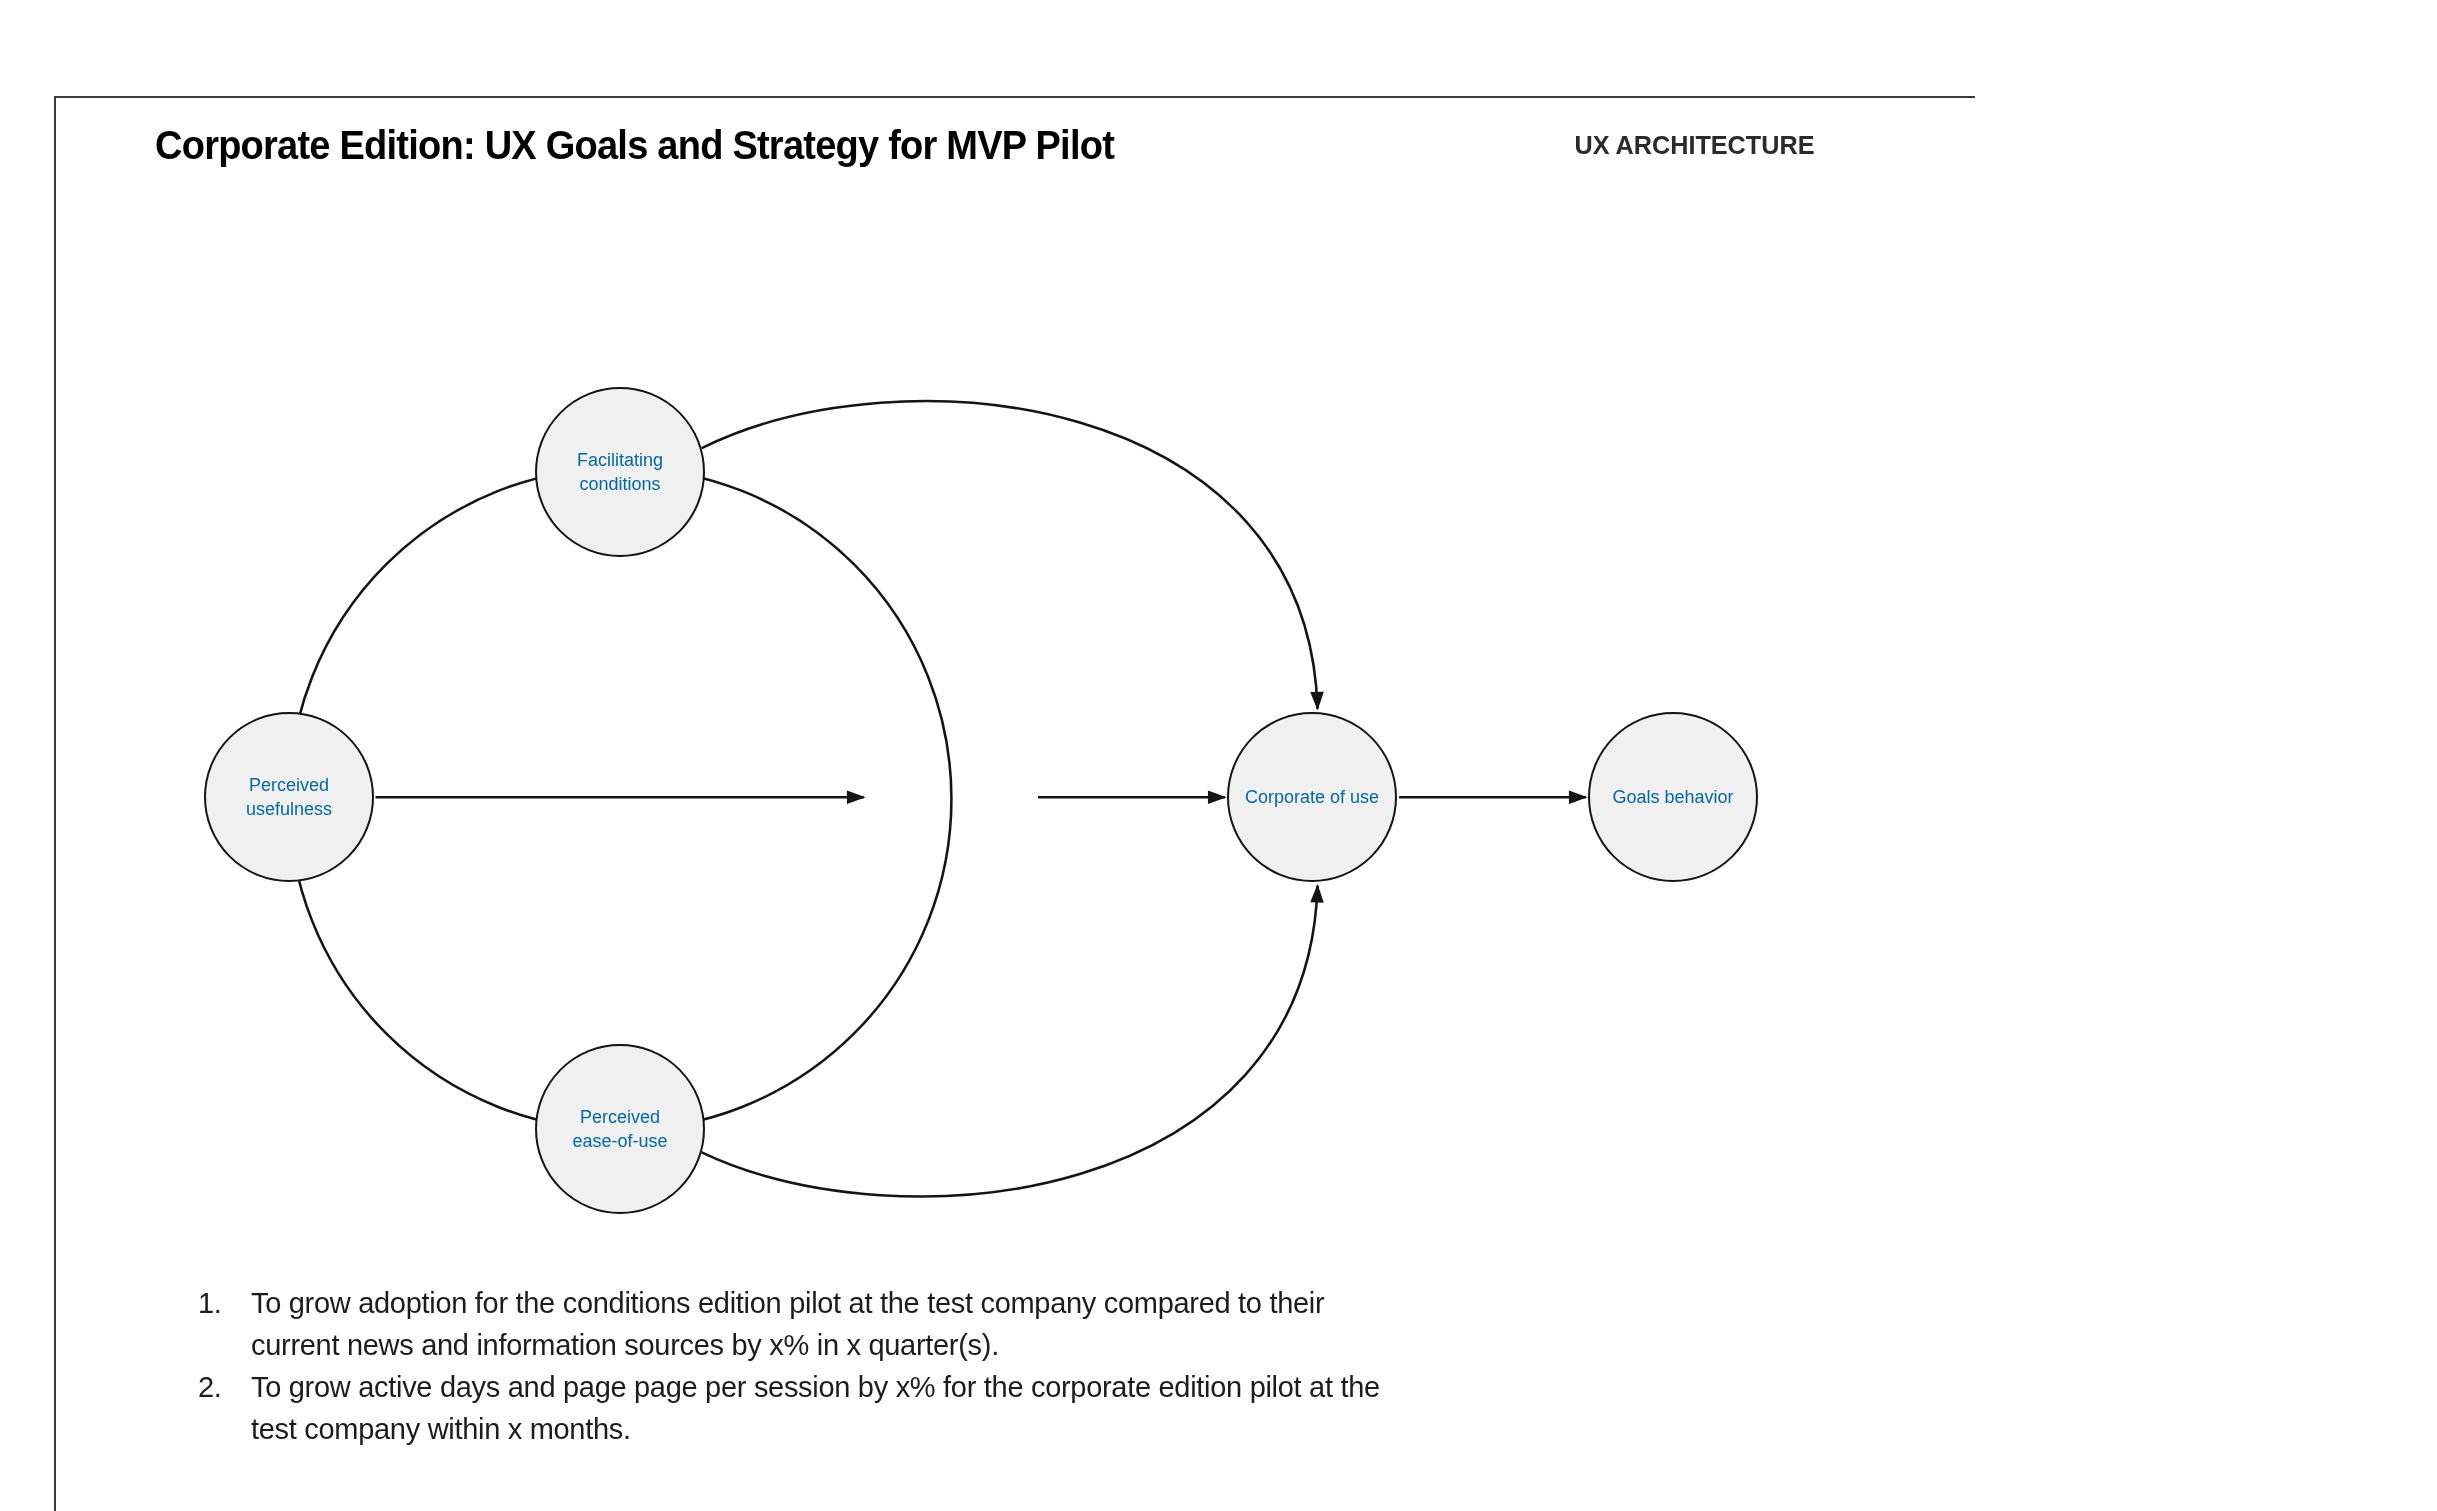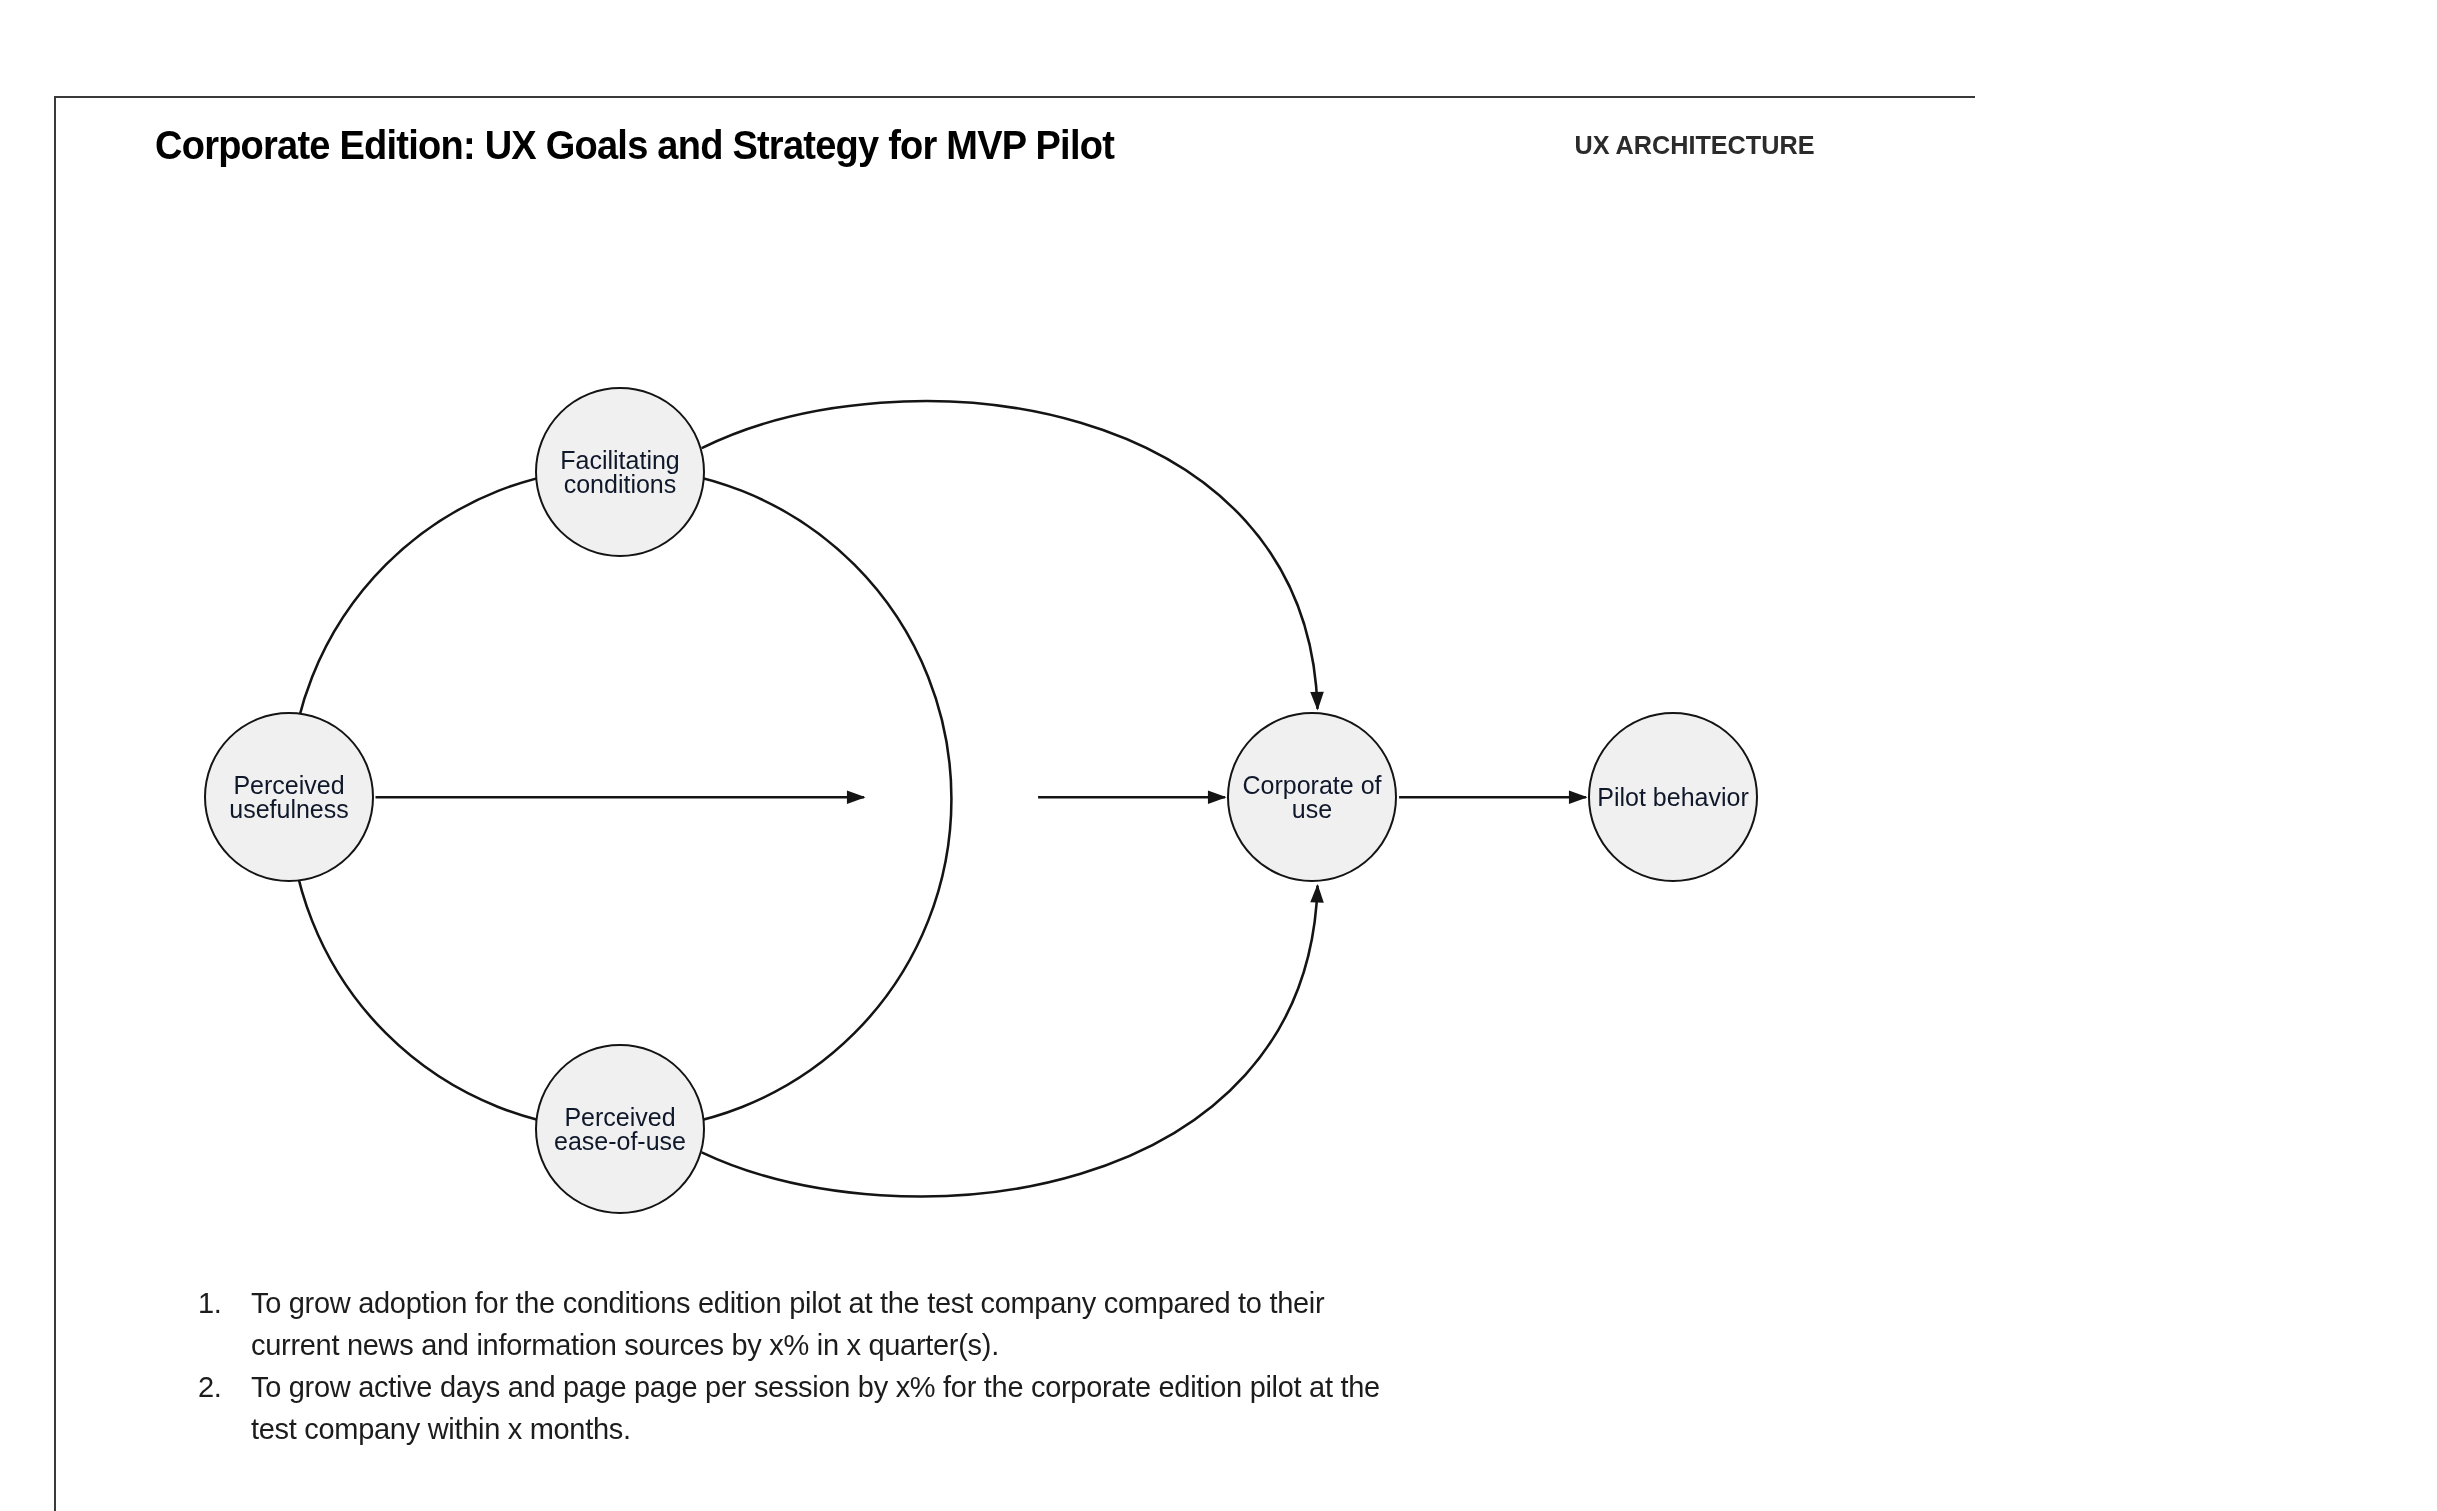--- a/index.html
+++ b/index.html
@@ -66,23 +66,23 @@
     border-radius: 50%;
     background: #f0f0f0;
     display: flex;
     align-items: center;
     justify-content: center;
     text-align: center;
   }
   .node .label {
     display: block;
     white-space: pre-line;
-    font-size: 25px;
+    font-size: 18px;
     line-height: 24px;
-    color: #0f172a;
+    color: #0369a1;
   }
   .node-fc   { left: 535px;  top: 350px;  }
   .node-pu   { left: 204px;  top: 675px;  }
   .node-isi  { left: 866px; top: 675px;  }
   .node-peou { left: 535px;  top: 1007px; }
   .node-iou  { left: 1227px; top: 675px;  }
   .node-ub   { left: 1588px; top: 675px;  }
   .goals {
     position: absolute;
     left: 198px;
@@ -151,21 +151,21 @@
   <div class="node node-peou">
     <span class="label">Perceived
 ease-of-use</span>
   </div>
 
   <div class="node node-iou">
     <span class="label">Corporate of use</span>
   </div>
 
   <div class="node node-ub">
-    <span class="label">Pilot behavior</span>
+    <span class="label">Goals behavior</span>
   </div>
 
   <div class="goals">
     <div class="goal-item">
       <span class="goal-num">1.</span>
       <span class="goal-text">To grow adoption for the conditions edition pilot at the test company compared to their current news and information sources by x% in x quarter(s).</span>
     </div>
     <div class="goal-item">
       <span class="goal-num">2.</span>
       <span class="goal-text">To grow active days and page page per session by x% for the corporate edition pilot at the test company within x months.</span>

